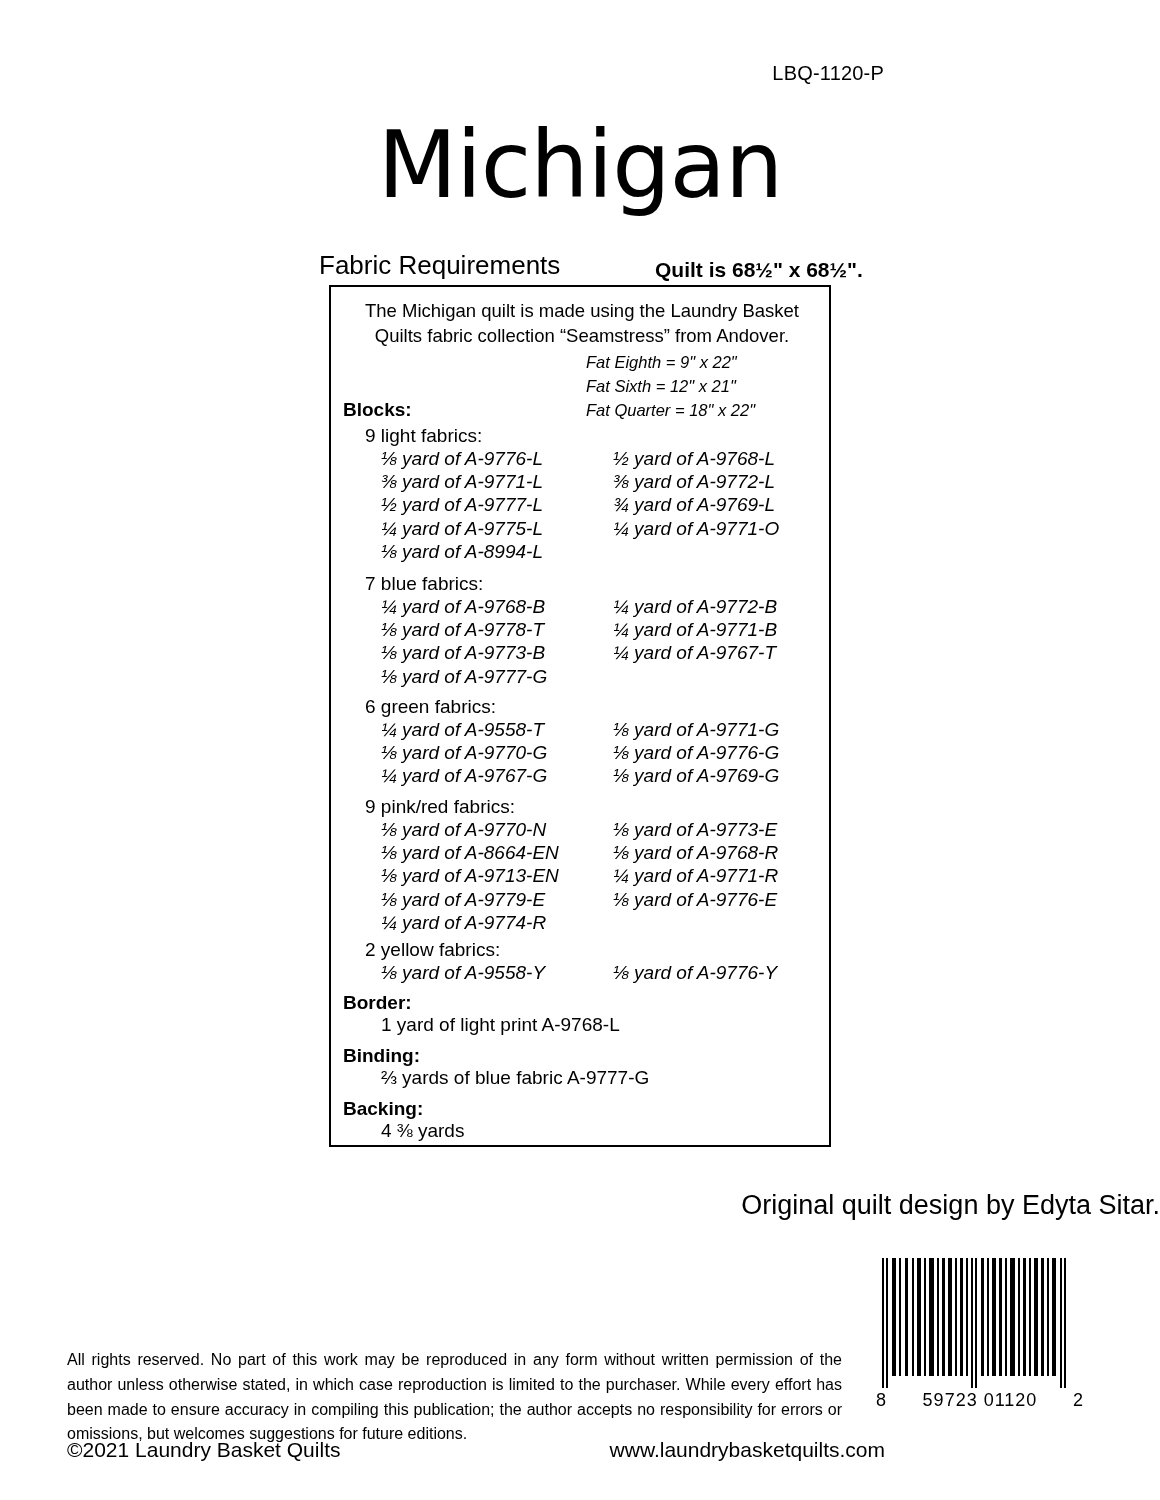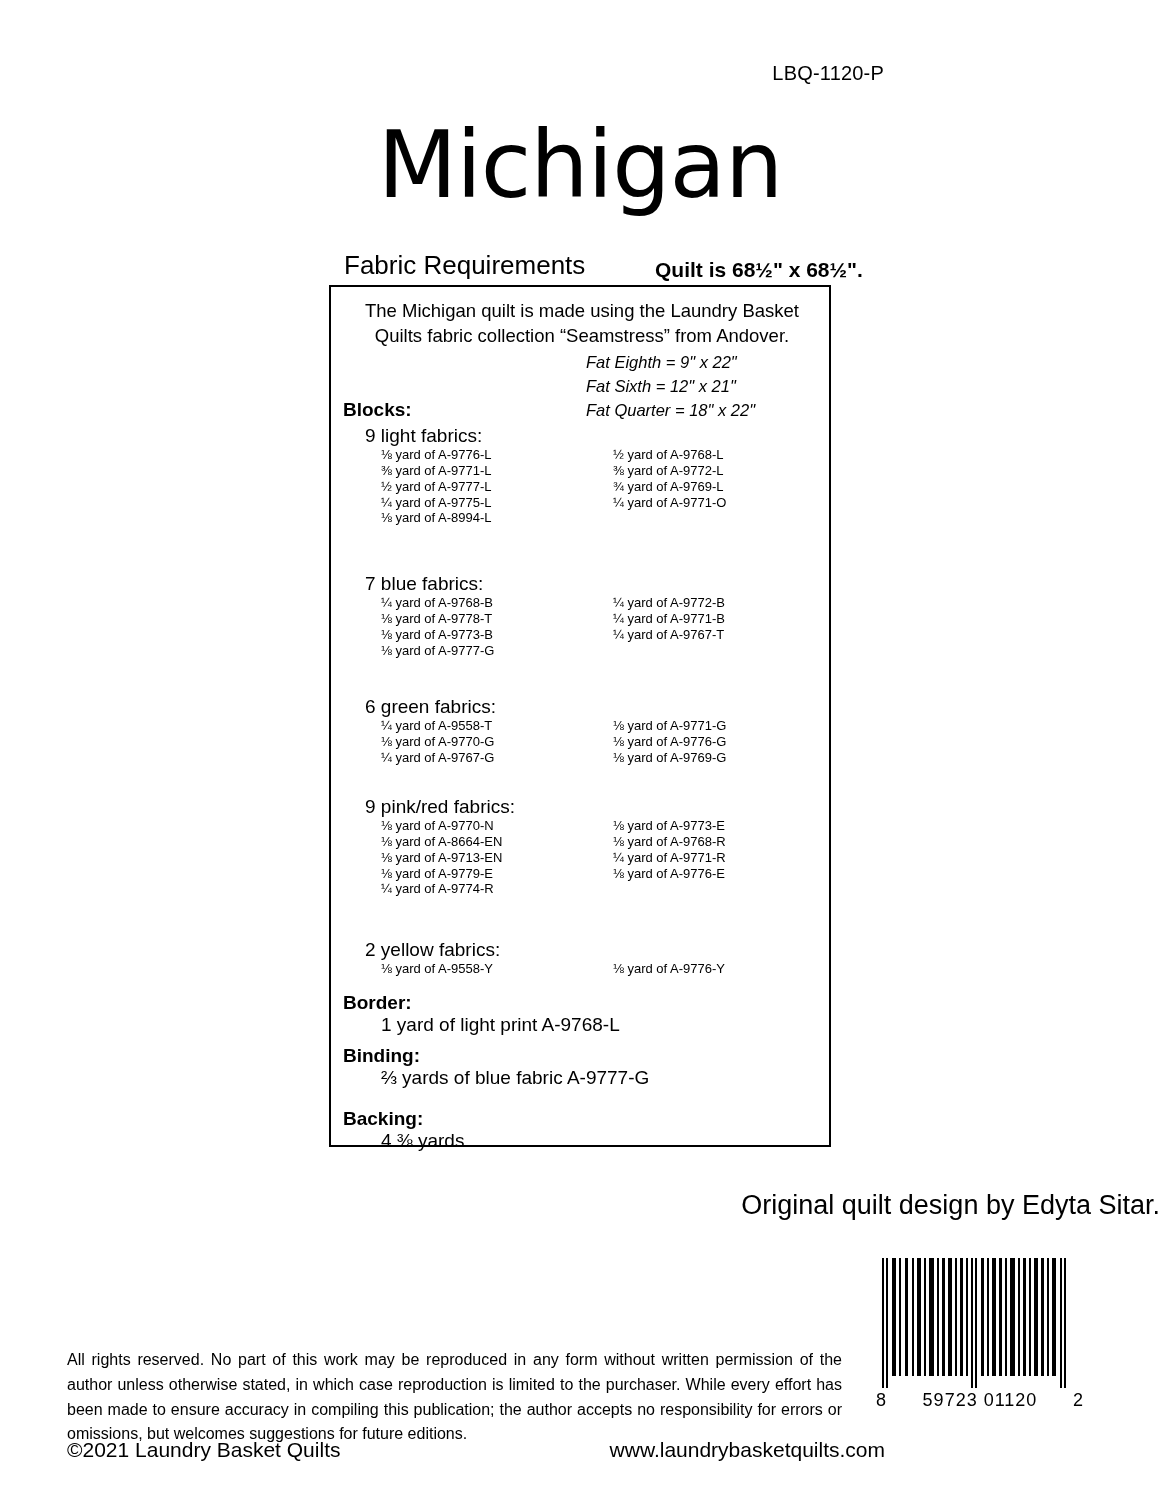--- a/index.html
+++ b/index.html
@@ -40,21 +40,21 @@
     font-size: 92px;
     font-weight: 400;
     letter-spacing: -1px;
     font-family: "DejaVu Sans", sans-serif;
   }
 
   
   .fabric-req-head {
     position: absolute;
     top: 250px;
-    left: 344px;
+    left: 319px;
     font-size: 26px;
     font-weight: 400;
   }
   .quilt-size {
     position: absolute;
     top: 258px;
     left: 655px;
     font-size: 21px;
     font-weight: bold;
   }
@@ -101,22 +101,23 @@
     font-size: 19px;
     padding-left: 22px;
   }
   .cols {
     position: relative;
     padding-left: 38px;
   }
   .col-left, .col-right {
     position: absolute;
     top: 0;
-    font-size: 13px;
+    font-size: 19px;
     line-height: 1.22;
+    font-style: italic;
   }
   .col-left { left: 38px; }
   .col-right { left: 270px; }
   .item { white-space: nowrap; }
   .plain-line {
     font-size: 19px;
     padding-left: 38px;
   }
 
   
@@ -287,21 +288,21 @@
     <div class="section" style="top:705px;">
       <div class="sec-title">Border:</div>
       <div class="plain-line">1 yard of light print A-9768-L</div>
     </div>
 
     <div class="section" style="top:758px;">
       <div class="sec-title">Binding:</div>
       <div class="plain-line">⅔ yards of blue fabric A-9777-G</div>
     </div>
 
-    <div class="section" style="top:811px;margin-top:10px;">
+    <div class="section" style="top:811px;">
       <div class="sec-title">Backing:</div>
       <div class="plain-line">4 ⅜ yards</div>
     </div>
 
   </div>
 
   <div class="designer">Original quilt design by Edyta Sitar.</div>
 
   <div class="legal">All rights reserved. No part of this work may be reproduced in any form without written permission of the author unless otherwise stated, in which case reproduction is limited to the purchaser. While every effort has been made to ensure accuracy in compiling this publication; the author accepts no responsibility for errors or omissions, but welcomes suggestions for future editions.</div>
 

